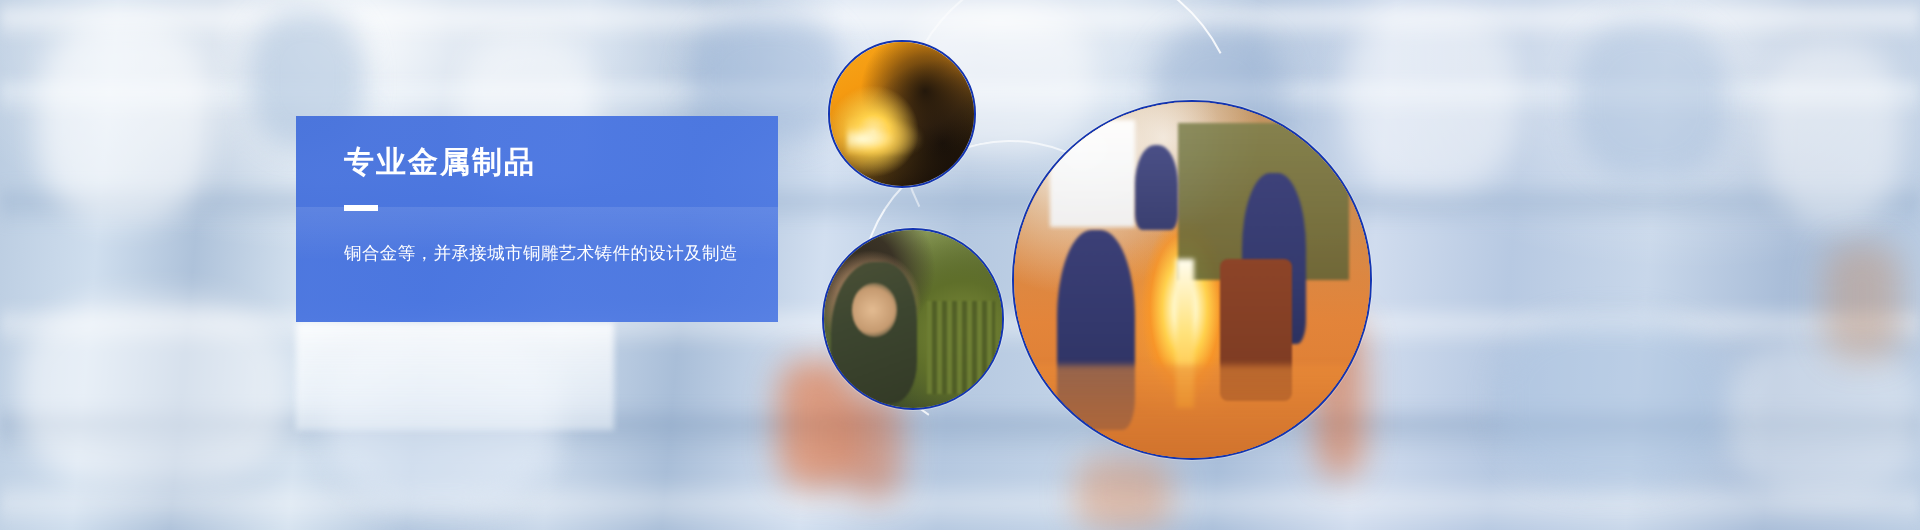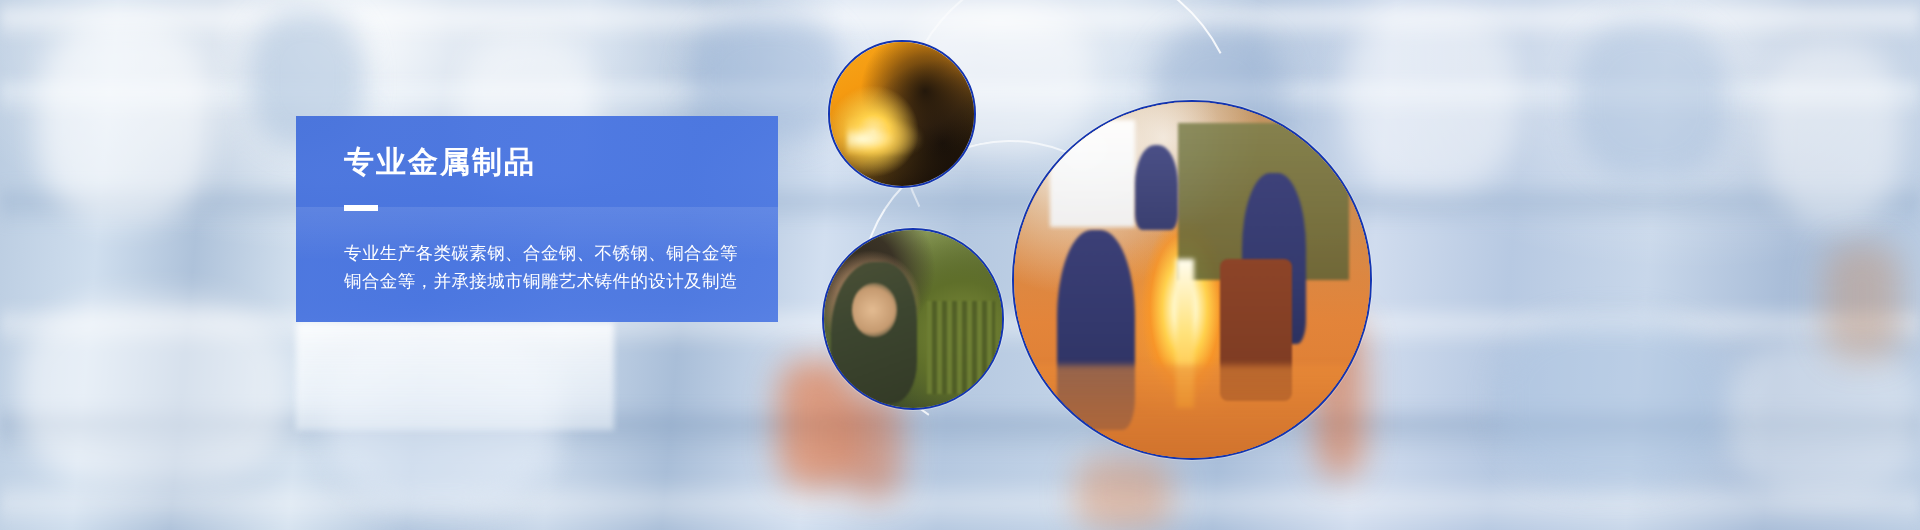--- a/index.html
+++ b/index.html
@@ -296,19 +296,18 @@
     <div class="floor"></div>
     <span class="lbl">foundry workers pouring molten metal, bright fire glow</span>
   </div>
 
   <div class="panel">
     <div class="panel-sheen"></div>
     <div class="panel-inner">
       <div class="headline">专业金属制品</div>
       <div class="divider"></div>
       <div class="subtext">
-        <div>专业生产各类碳素钢、合金钢、不锈钢、铜合金等</div>
         <div>铜合金等，并承接城市铜雕艺术铸件的设计及制造</div>
       </div>
     </div>
   </div>
 
 </div>
 
 </body></html>

